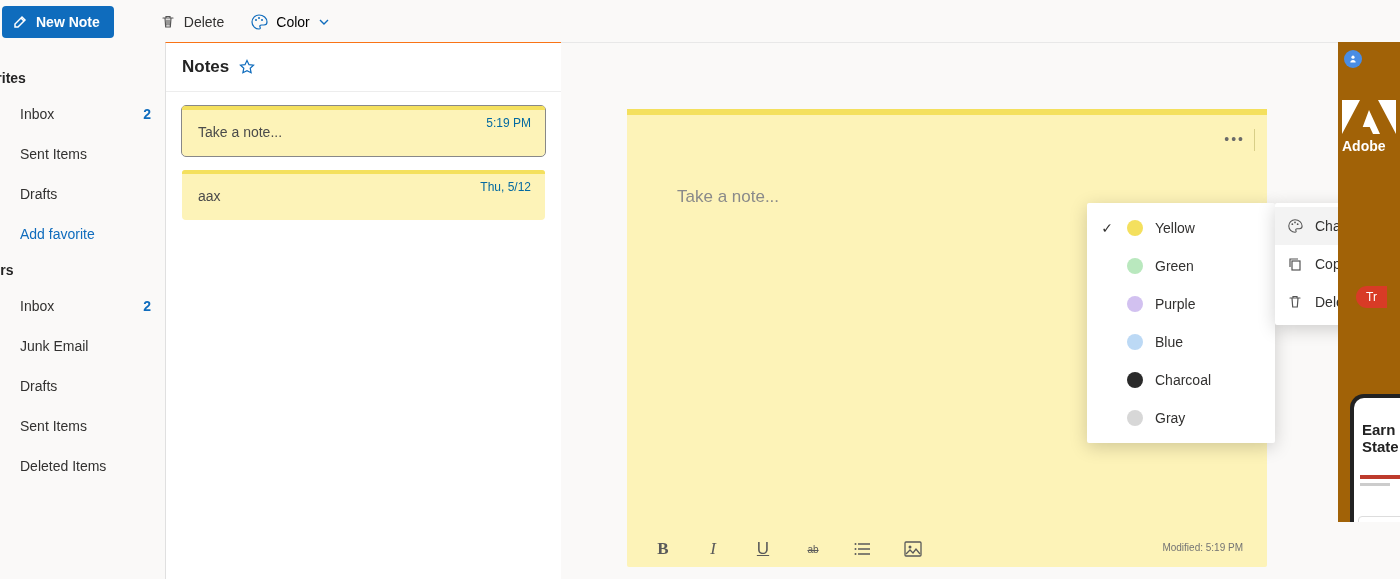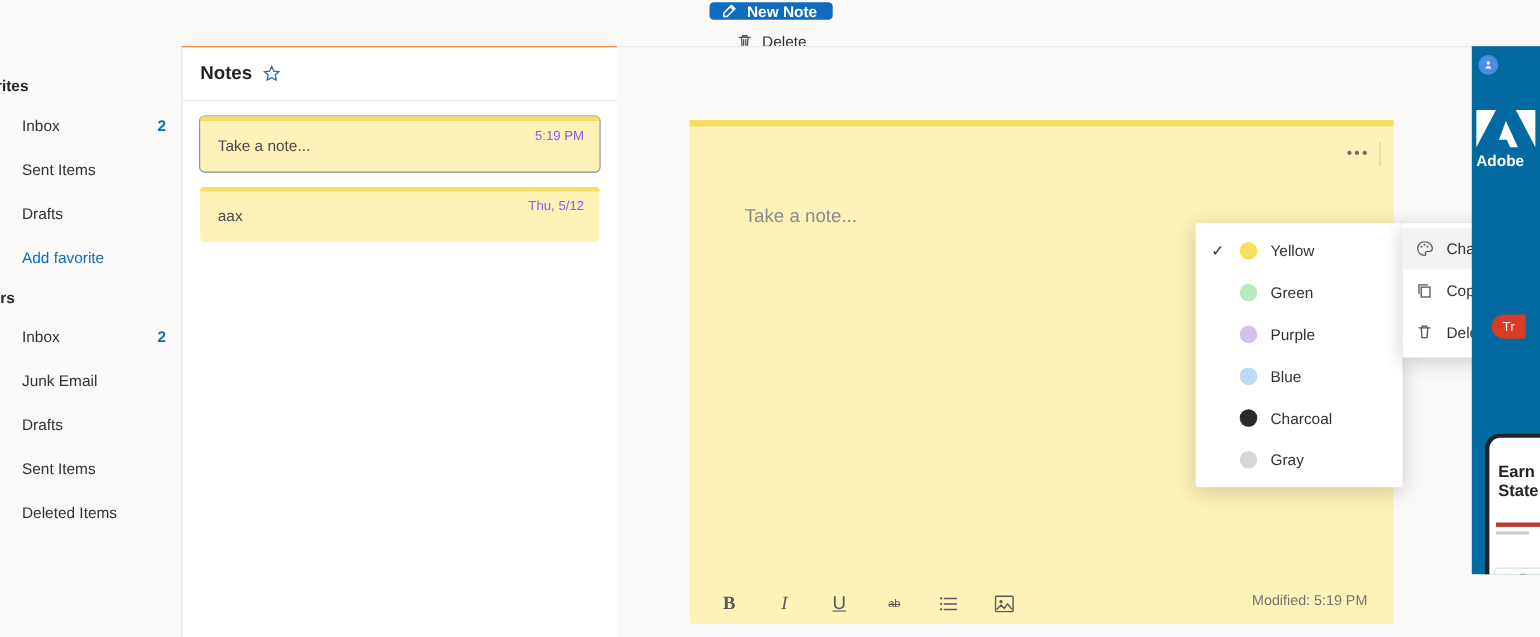--- a/index.html
+++ b/index.html
@@ -1,74 +1,74 @@
 <!DOCTYPE html>
 <html><head>
 <meta charset="utf-8">
 <style>
   * { box-sizing: border-box; margin: 0; padding: 0; font-family: "Segoe UI", Arial, sans-serif; }
   body { width: 1400px; height: 579px; background: #faf9f8; overflow: hidden; position: relative; }
 
   
-  .toolbar { height: 42px; display: flex; align-items: center; padding: 2px 0 0 2px; gap: 6px; background: #faf9f8; flex-direction: column; }
+  .toolbar { height: 42px; display: flex; align-items: center; padding: 2px 0 0 2px; gap: 6px; background: #faf9f8; }
   .new-note-btn { background: #0f6cbd; color: #fff; border: none; border-radius: 4px; height: 32px; padding: 0 14px 0 10px; font-size: 14px; font-weight: 600; display: flex; align-items: center; gap: 8px; cursor: pointer; }
   .tb-btn { background: transparent; border: none; height: 32px; padding: 0 10px; font-size: 14px; color: #323130; display: flex; align-items: center; gap: 8px; cursor: pointer; }
   .tb-btn.color-btn { color: #000000; }
   .toolbar .spacer1 { width: 24px; }
 
   
   .main { display: flex; height: calc(100% - 42px); }
   .sidebar { width: 165px; padding-top: 20px; }
   .sec-head { font-size: 14px; font-weight: 600; color: #242424; padding: 8px 0 8px 0; margin-left: -20px; }
   .nav-item { display: flex; align-items: center; justify-content: space-between; height: 40px; padding: 0 14px 0 20px; font-size: 14px; color: #323130; cursor: pointer; }
   .nav-item .badge { color: #0f6cbd; font-weight: 600; }
   .nav-item.link { color: #0f6cbd; }
 
   .list-pane { width: 396px; border: 1px solid #e0e0e0; border-top: 1px solid #f97316; background: #fff; border-right: none; border-bottom: none; }
   .list-header { display: flex; align-items: center; gap: 10px; padding: 14px 16px; border-bottom: 1px solid #ededed; }
   .list-header h2 { font-size: 17px; font-weight: 700; color: #242424; }
   .note-card { margin: 14px 16px 10px 16px; border-radius: 4px; background: #fdf3b8; position: relative; padding: 18px 16px 16px 16px; font-size: 14px; color: #4b4b4b; cursor: pointer; }
   .note-card::before { content: ""; position: absolute; top: 0; left: 0; right: 0; height: 4px; background: #f4e05e; border-radius: 3px 3px 0 0; }
   .note-card.selected { outline: 1px solid #888; }
-  .note-card .time { position: absolute; top: 10px; right: 14px; font-size: 12px; color: #8b5cf6; }
+  .note-card .time { position: absolute; top: 10px; right: 14px; font-size: 12px; color: #0369a1; }
 
   .content-pane { flex: 1; border-top: 1px solid #e8e8e8; position: relative; background: #faf9f8; }
   .big-note { position: absolute; left: 66px; top: 66px; width: 640px; height: 458px; background: #fdf3b8; border-radius: 2px; }
   .big-note::before { content: ""; position: absolute; top: 0; left: 0; right: 0; height: 6px; background: #f4e05e; }
   .big-note .more-dots { position: absolute; top: 22px; right: 22px; color: #6a6a6a; letter-spacing: 2px; font-size: 14px; cursor: pointer; }
   .big-note .sep { position: absolute; top: 20px; right: 12px; width: 1px; height: 22px; background: #d8ce88; }
   .big-note .placeholder { position: absolute; top: 78px; left: 50px; font-size: 17px; color: #8a8a8a; }
   .big-note .format-bar { position: absolute; bottom: 8px; left: 26px; display: flex; gap: 30px; align-items: center; color: #5a5a5a; }
   .fmt { width: 20px; height: 20px; display: flex; align-items: center; justify-content: center; cursor: pointer; font-size: 17px; }
   .fmt.bold { font-weight: 800; font-family: Georgia, serif; }
   .fmt.italic { font-style: italic; font-family: Georgia, serif; }
   .fmt.underline { text-decoration: underline; }
   .fmt.strike { text-decoration: line-through; font-size: 10px; }
-  .big-note .modified { position: absolute; bottom: 14px; right: 24px; font-size: 13px; color: #747474; }
+  .big-note .modified { position: absolute; bottom: 14px; right: 24px; font-size: 10px; color: #747474; }
 
   
   .color-menu { position: absolute; top: 160px; right: 125px; width: 188px; background: #fff; box-shadow: 0 4px 18px rgba(0,0,0,0.18); border-radius: 2px; padding: 6px 0; }
   .color-item { display: flex; align-items: center; gap: 12px; height: 38px; padding: 0 14px 0 12px; font-size: 14px; color: #323130; cursor: pointer; }
   .color-item .check { width: 16px; display: flex; justify-content: center; color: #323130; }
   .swatch { width: 16px; height: 16px; border-radius: 50%; }
   .sw-yellow { background: #f4e05e; }
   .sw-green { background: #b9e8be; }
   .sw-pink  { background: #f1b0ce; }
   .sw-purple{ background: #d2c1f0; }
   .sw-blue  { background: #bcd9f5; }
   .sw-gray  { background: #d7d7d7; }
   .sw-char  { background: #2a2a2a; }
 
   
   .ctx-menu { position: absolute; top: 160px; right: -55px; width: 180px; background: #fff; box-shadow: 0 4px 18px rgba(0,0,0,0.18); border-radius: 2px; padding: 4px 0; }
   .ctx-item { display: flex; align-items: center; gap: 12px; height: 38px; padding: 0 12px; font-size: 14px; color: #323130; cursor: pointer; position: relative; }
   .ctx-item.hover { background: #f3f3f3; }
 
   
-  .ad { position: absolute; top: 42px; right: 0; width: 62px; height: 480px; background: #0369a1; color: #fff; overflow: hidden; }
+  .ad { position: absolute; top: 42px; right: 0; width: 62px; height: 480px; background: #a16207; color: #fff; overflow: hidden; }
   .ad .badge-priv { position: absolute; top: 8px; left: 6px; width: 18px; height: 18px; background: #4a8de4; border-radius: 50%; display:flex;align-items:center;justify-content:center; }
   .ad .logo { position: absolute; top: 58px; left: 4px; font-weight: 700; font-size: 22px; letter-spacing: -1px; }
   .ad .brand { position: absolute; top: 96px; left: 4px; font-size: 14px; font-weight: 600; }
   .ad .pill { position: absolute; top: 244px; left: 18px; background: #d83b26; color:#fff; border-radius: 14px 0 0 14px; padding: 4px 10px; font-size: 12px; }
   .ad .card { position: absolute; top: 352px; left: 12px; width: 60px; height: 200px; background: #fff; border-radius: 14px 0 0 0; border: 4px solid #222; border-right: none; }
   .ad .card .t1 { color:#222; font-weight:700; font-size:15px; padding:24px 0 0 8px; line-height:1.1; }
   .ad .card .line { margin:20px 0 0 6px; width:40px; height:4px; background:#bd3a2c; }
   .ad .card .line2 { margin:4px 0 0 6px; width:30px; height:3px; background:#ccc; }
   .ad .card .box { margin:30px 0 0 4px; width:50px; height:26px; border:1px solid #ddd; border-radius:4px; display:flex; align-items:center; padding-left:4px; }
   .ad .card .dots { margin:10px 0 0 6px; font-size:16px; color:#444; letter-spacing:2px; }

